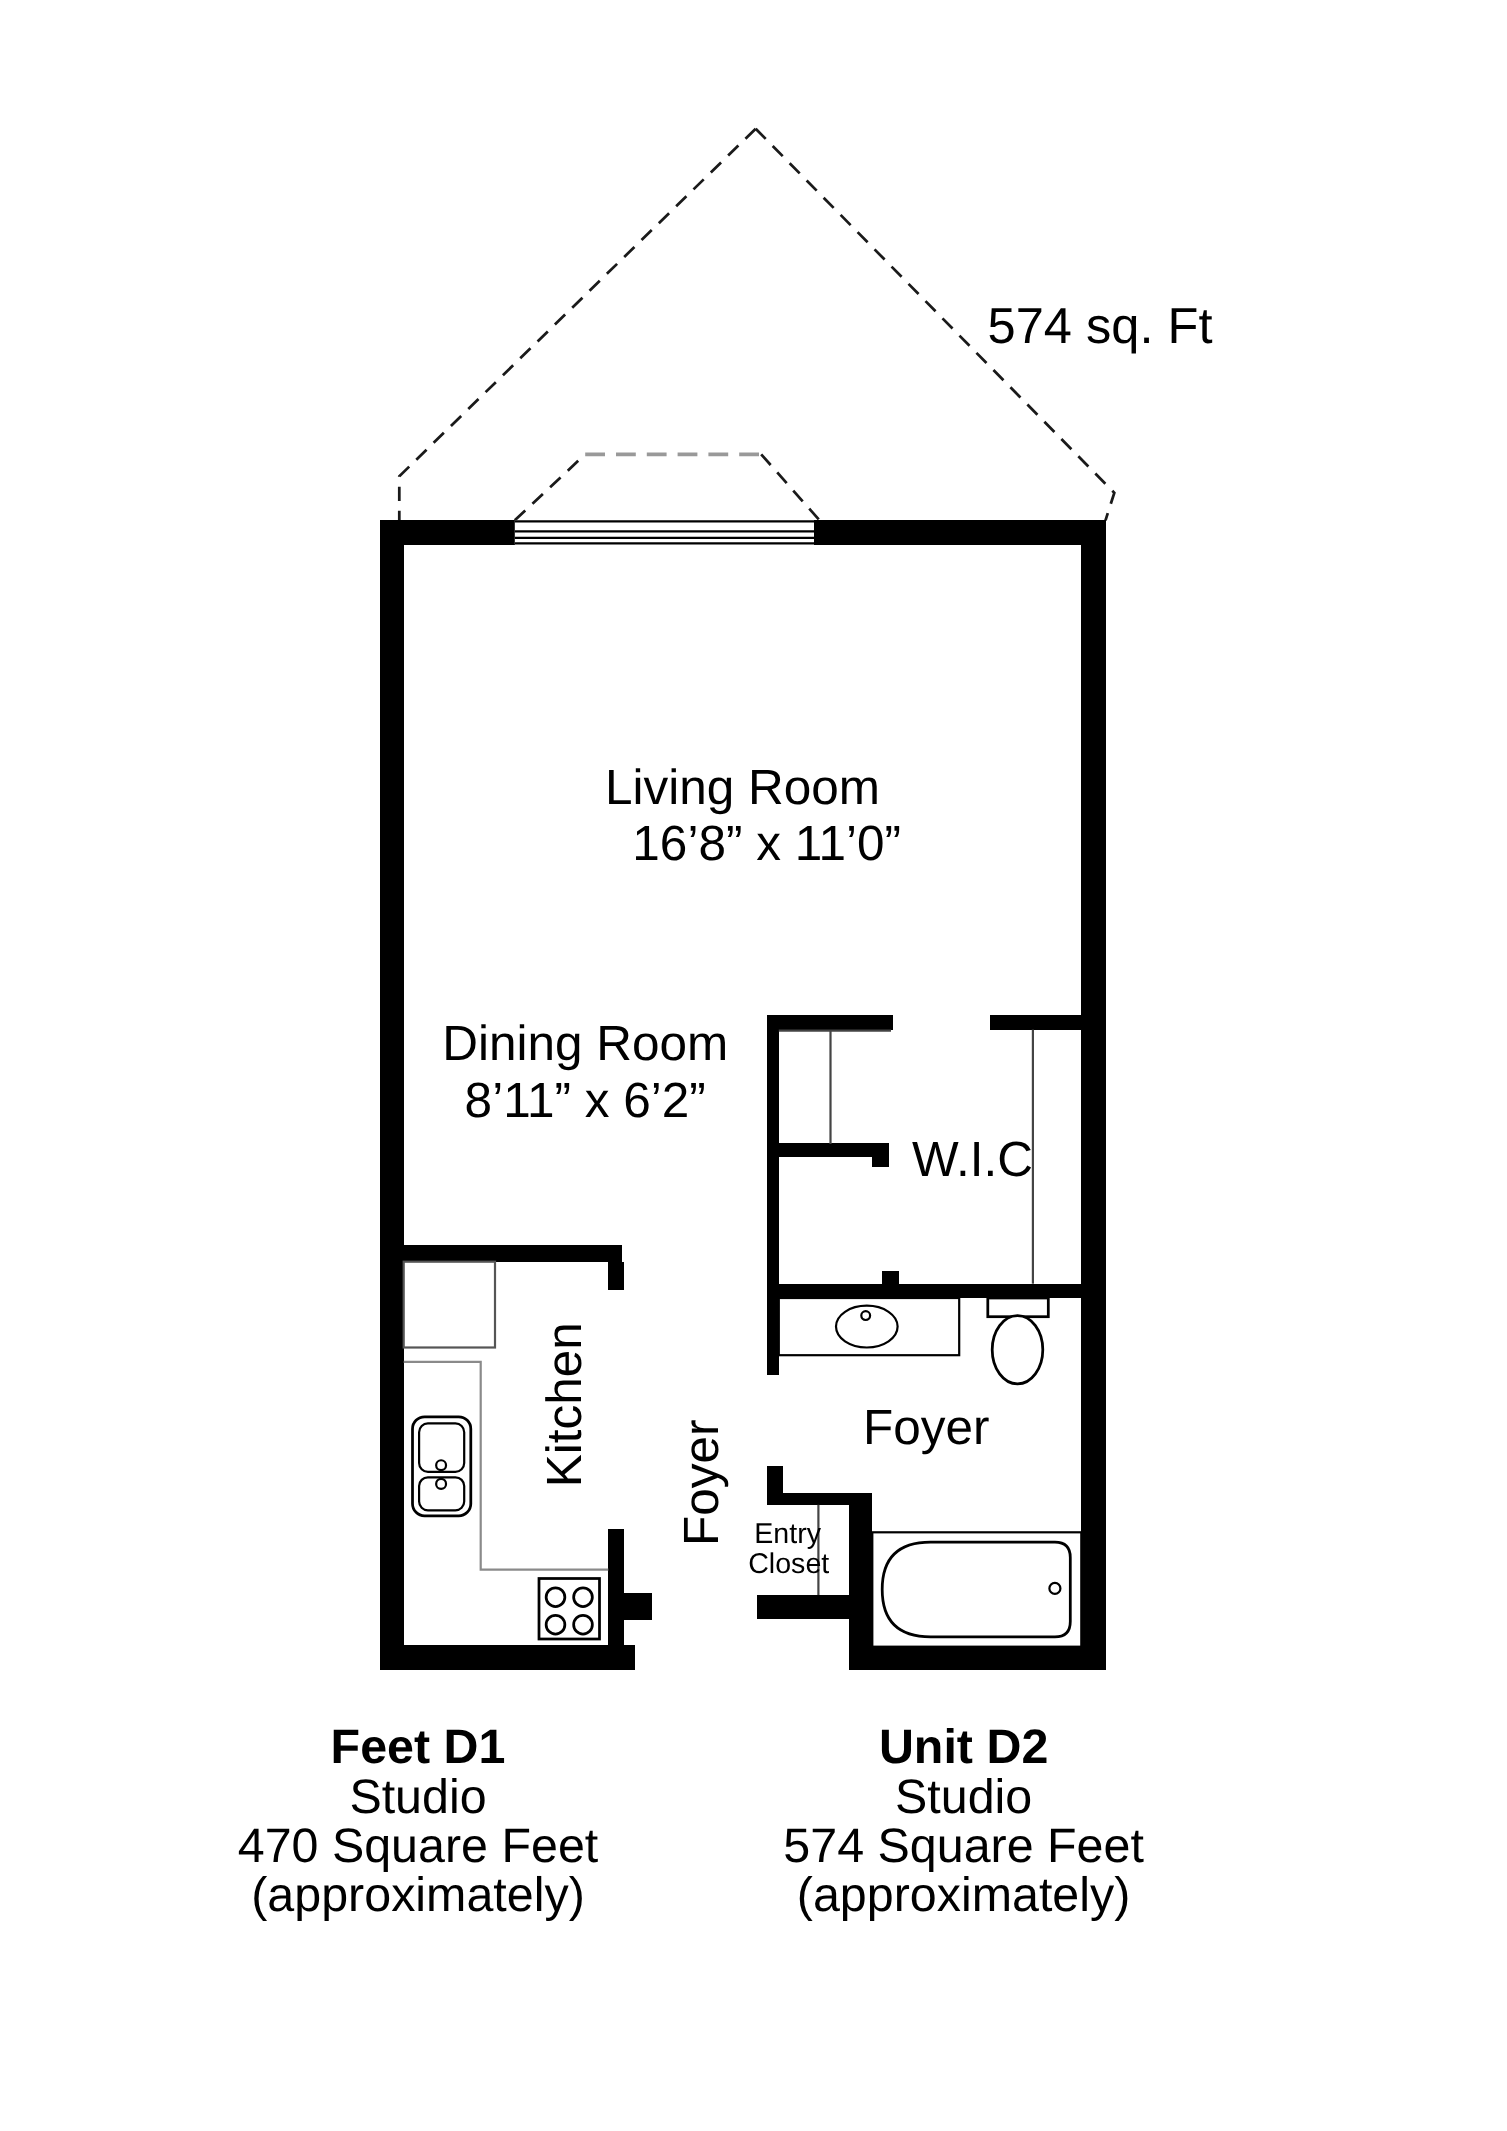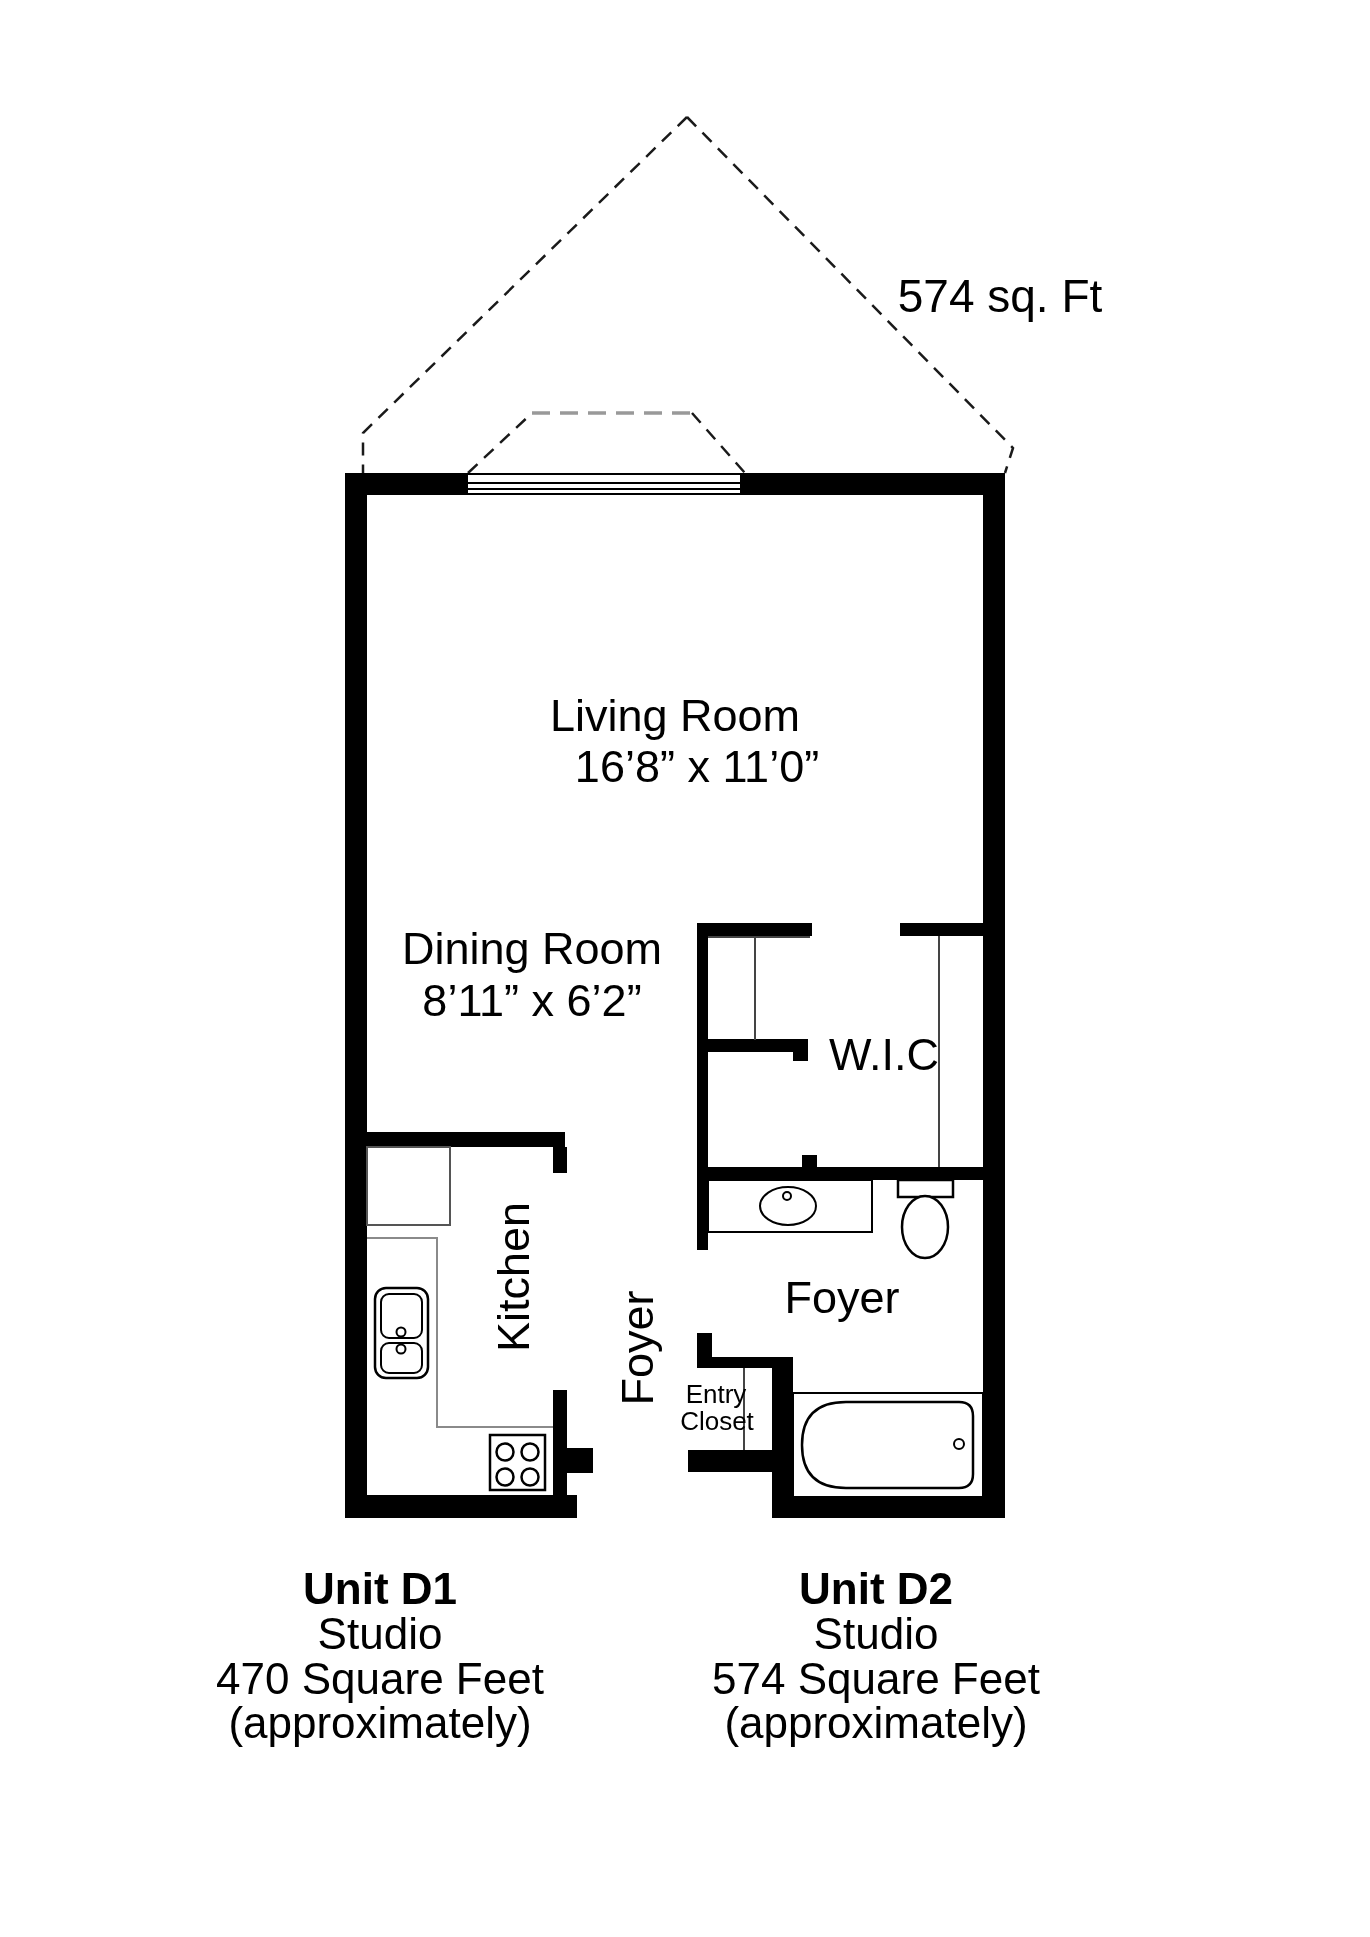--- a/index.html
+++ b/index.html
@@ -130,21 +130,21 @@
 
   <div class="lbl" style="left:884px;top:1054px;">W.I.C</div>
   <div class="lbl" style="left:842px;top:1297px;">Foyer</div>
 
   <div class="lbl vert" style="left:513px;top:1277px;">Kitchen</div>
   <div class="lbl vert" style="left:637px;top:1348px;">Foyer</div>
 
   <div class="lbl small" style="left:716px;top:1394px;">Entry</div>
   <div class="lbl small" style="left:717px;top:1421px;">Closet</div>
 
-  <div class="lbl caption-title" style="left:380px;top:1589px;">Unit D1</div>
+  <div class="lbl caption-title" style="left:380px;top:1589px;">Feet D1</div>
   <div class="lbl caption" style="left:380px;top:1634px;">Studio</div>
   <div class="lbl caption" style="left:380px;top:1679px;">470 Square Feet</div>
   <div class="lbl caption" style="left:380px;top:1723px;">(approximately)</div>
 
   <div class="lbl caption-title" style="left:876px;top:1589px;">Unit D2</div>
   <div class="lbl caption" style="left:876px;top:1634px;">Studio</div>
   <div class="lbl caption" style="left:876px;top:1679px;">574 Square Feet</div>
   <div class="lbl caption" style="left:876px;top:1723px;">(approximately)</div>
 
 </div>

